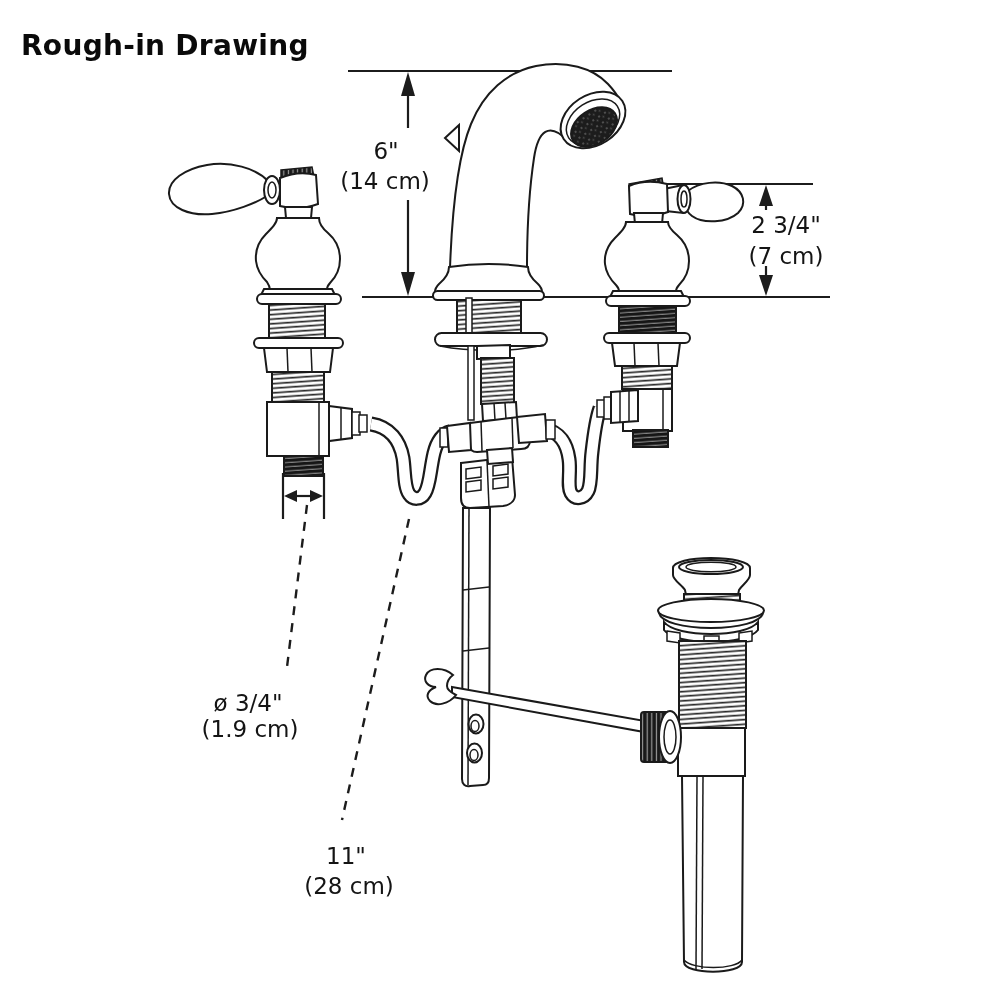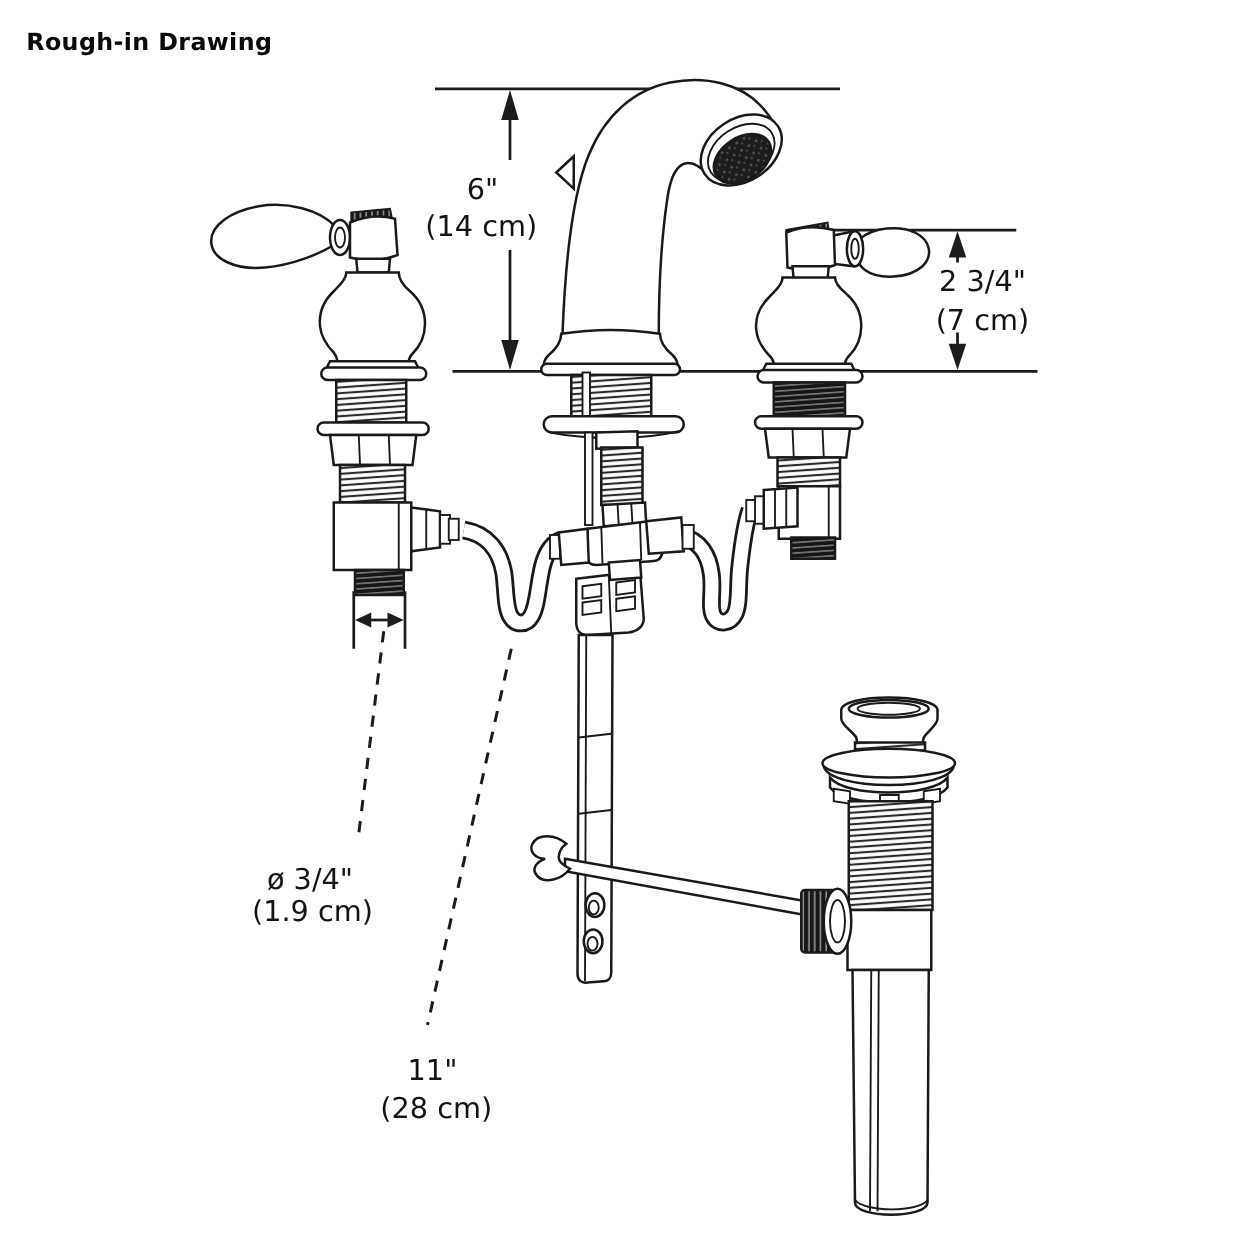--- a/index.html
+++ b/index.html
@@ -1,18 +1,18 @@
 <!DOCTYPE html>
 <html><head>
 <meta charset="utf-8">
 <style>
   html,body{margin:0;padding:0;background:#ffffff;}
   body{width:1000px;height:1000px;position:relative;overflow:hidden;
        font-family:"DejaVu Sans",sans-serif;}
-  .page-title{position:absolute;left:21px;top:10px;font-size:19px;font-weight:700;
+  .page-title{position:absolute;left:21px;top:10px;font-size:28px;font-weight:700;
               color:#0a0a0a;letter-spacing:.3px;}
   svg{position:absolute;left:0;top:0;}
   .ol{stroke:#1a1a1a;stroke-width:2;}
   .ol15{stroke:#1a1a1a;stroke-width:1.5;}
   .dim{stroke:#1c1c1c;stroke-width:2.2;fill:none;}
   .dash{stroke:#1c1c1c;stroke-width:2.4;stroke-dasharray:9 8;fill:none;}
   .ah{fill:#1c1c1c;stroke:none;}
   .hoseO{stroke:#1a1a1a;stroke-width:15;fill:none;}
   .hoseI{stroke:#ffffff;stroke-width:10.5;fill:none;}
   .lbl{font-family:"DejaVu Sans",sans-serif;font-size:23px;fill:#141414;text-anchor:middle;}

